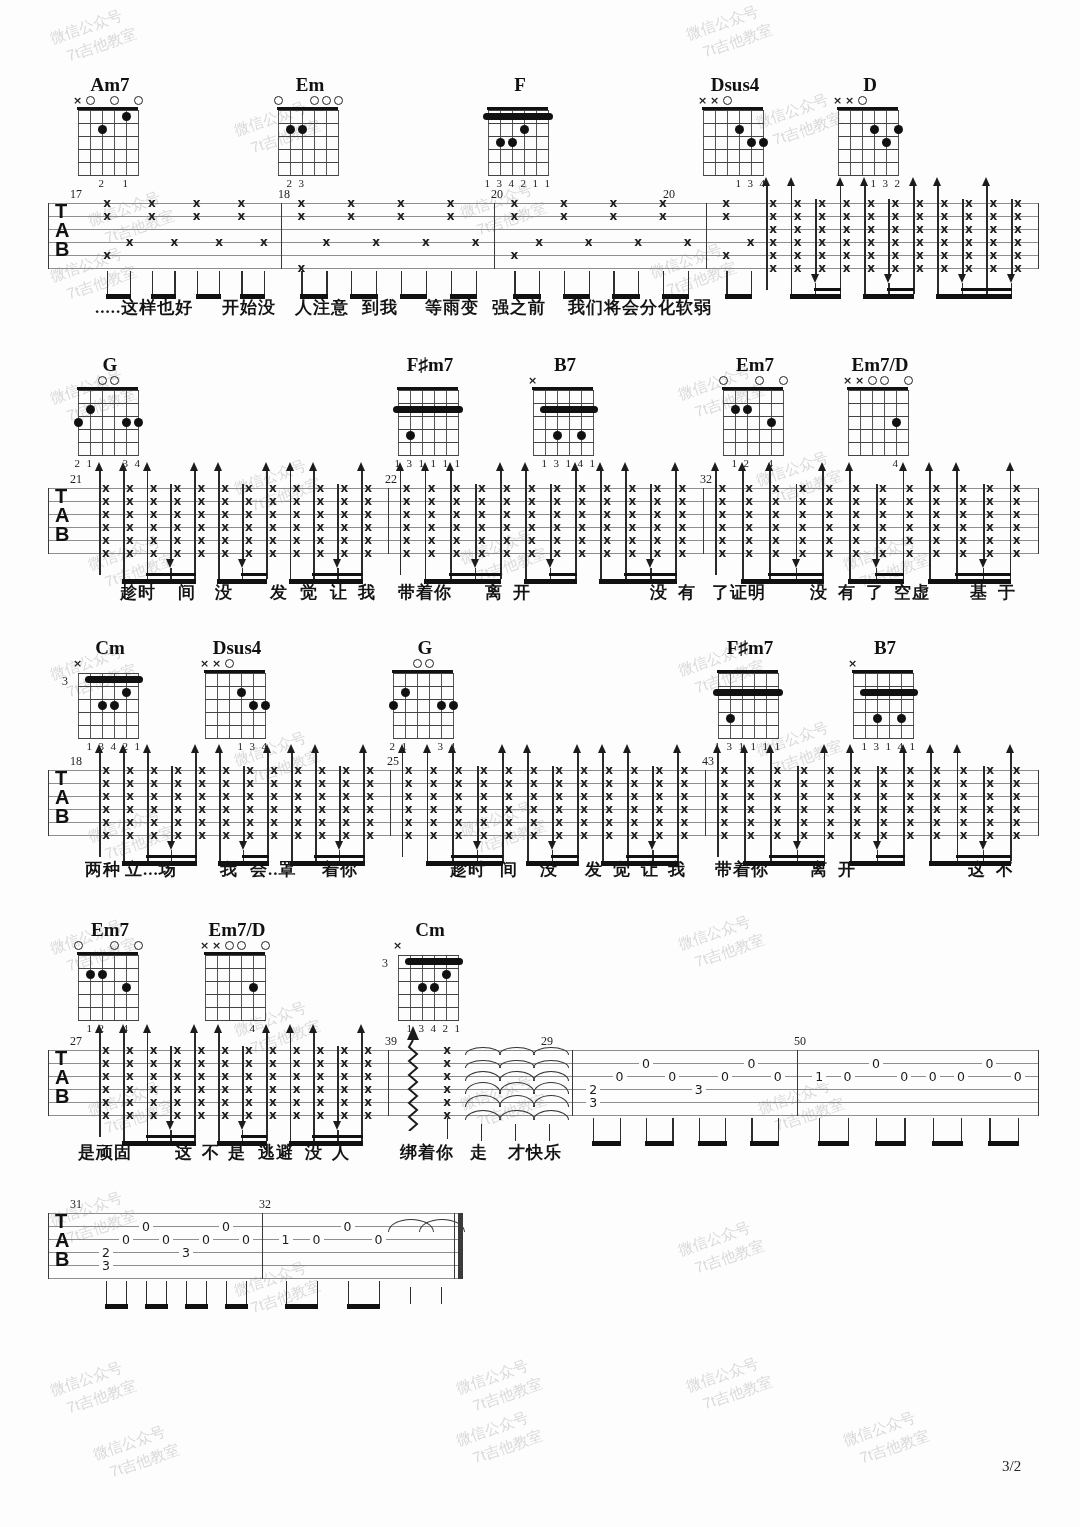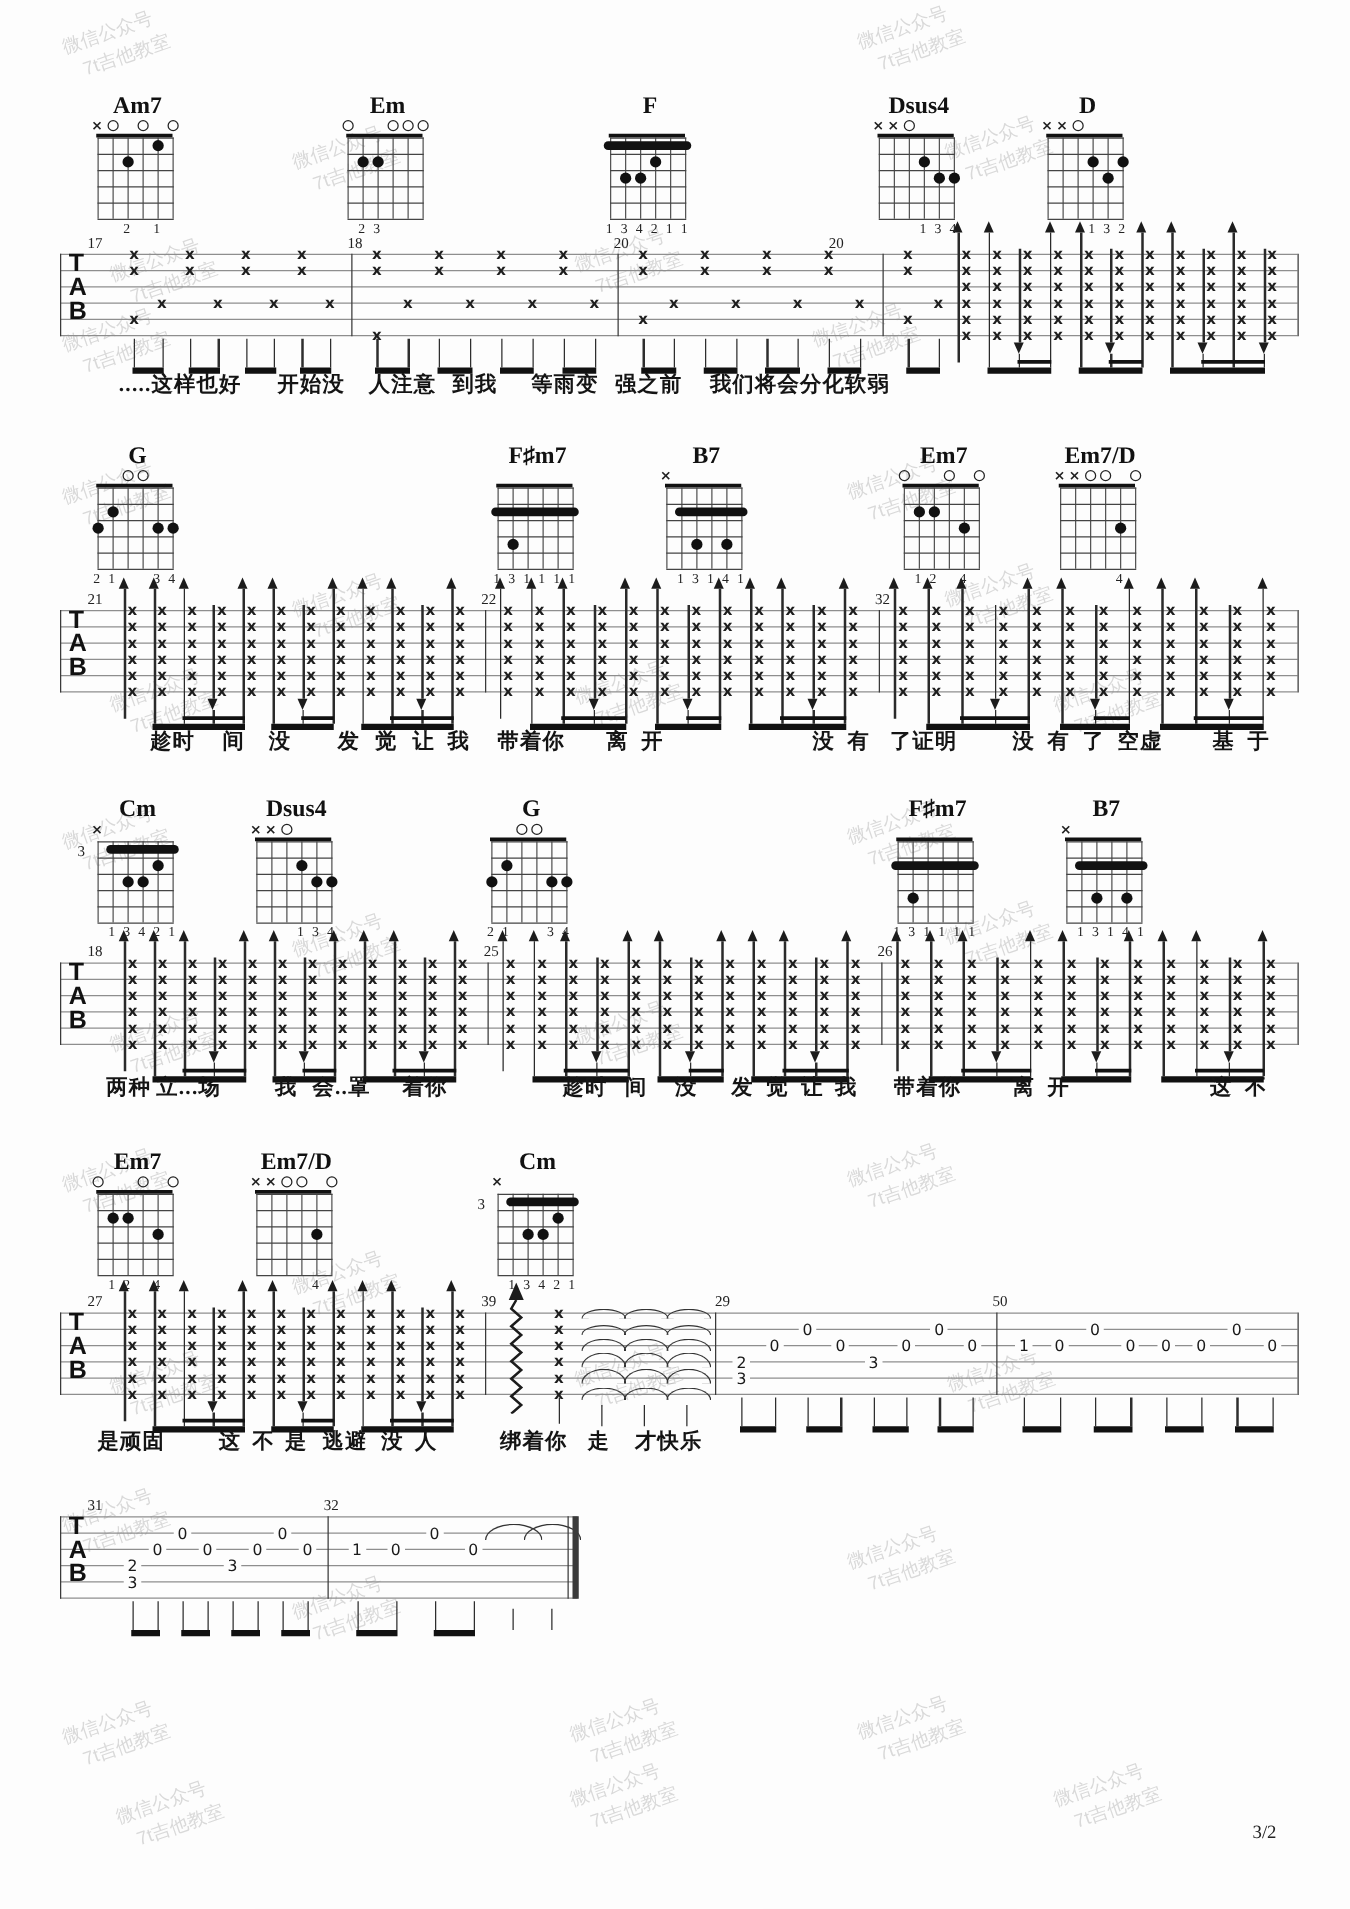--- a/index.html
+++ b/index.html
@@ -1014,21 +1014,21 @@
       <div class="abs hline" style="left: 48px; top: 835px; width: 990px;"></div>
       <div class="abs bar" style="left: 48px; top: 770px; height: 66px;"></div>
       <div class="abs bar" style="left: 390px; top: 770px; height: 66px;"></div>
       <div class="abs bar" style="left: 705px; top: 770px; height: 66px;"></div>
       <div class="abs bar" style="left: 1038px; top: 770px; height: 66px;"></div>
       <div class="abs tabclef z1" style="left: 55px; top: 768px;">T</div>
       <div class="abs tabclef z1" style="left: 55px; top: 787px;">A</div>
       <div class="abs tabclef z1" style="left: 55px; top: 806px;">B</div>
       <div class="abs mnum z1" style="left: 70px; top: 754px;">18</div>
       <div class="abs mnum z1" style="left: 387px; top: 754px;">25</div>
-      <div class="abs mnum z1" style="left: 702px; top: 754px;">26</div>
+      <div class="abs mnum z1" style="left: 702px; top: 754px;">43</div>
       <div class="abs xmark z1" style="left: 100.5px; top: 764px;">x</div>
       <div class="abs xmark z1" style="left: 100.5px; top: 777px;">x</div>
       <div class="abs xmark z1" style="left: 100.5px; top: 790px;">x</div>
       <div class="abs xmark z1" style="left: 100.5px; top: 803px;">x</div>
       <div class="abs xmark z1" style="left: 100.5px; top: 816px;">x</div>
       <div class="abs xmark z1" style="left: 100.5px; top: 829px;">x</div>
       <div class="abs shaft" style="left: 99px; top: 753px; height: 104px;"></div>
       <div class="abs ahead-up" style="left: 95px; top: 744px;"></div>
       <div class="abs xmark z1" style="left: 124.5px; top: 764px;">x</div>
       <div class="abs xmark z1" style="left: 124.5px; top: 777px;">x</div>
@@ -1437,21 +1437,21 @@
       <div class="abs bar" style="left: 48px; top: 1050px; height: 66px;"></div>
       <div class="abs bar" style="left: 388px; top: 1050px; height: 66px;"></div>
       <div class="abs bar" style="left: 572px; top: 1050px; height: 66px;"></div>
       <div class="abs bar" style="left: 797px; top: 1050px; height: 66px;"></div>
       <div class="abs bar" style="left: 1038px; top: 1050px; height: 66px;"></div>
       <div class="abs tabclef z1" style="left: 55px; top: 1048px;">T</div>
       <div class="abs tabclef z1" style="left: 55px; top: 1067px;">A</div>
       <div class="abs tabclef z1" style="left: 55px; top: 1086px;">B</div>
       <div class="abs mnum z1" style="left: 70px; top: 1034px;">27</div>
       <div class="abs mnum z1" style="left: 385px; top: 1034px;">39</div>
-      <div class="abs mnum z1" style="left: 572px; top: 1034px;">29</div>
+      <div class="abs mnum z1" style="left: 541px; top: 1034px;">29</div>
       <div class="abs mnum z1" style="left: 794px; top: 1034px;">50</div>
       <div class="abs xmark z1" style="left: 100.417px; top: 1044px;">x</div>
       <div class="abs xmark z1" style="left: 100.417px; top: 1057px;">x</div>
       <div class="abs xmark z1" style="left: 100.417px; top: 1070px;">x</div>
       <div class="abs xmark z1" style="left: 100.417px; top: 1083px;">x</div>
       <div class="abs xmark z1" style="left: 100.417px; top: 1096px;">x</div>
       <div class="abs xmark z1" style="left: 100.417px; top: 1109px;">x</div>
       <div class="abs shaft" style="left: 98.9167px; top: 1033px; height: 104px;"></div>
       <div class="abs ahead-up" style="left: 94.9167px; top: 1024px;"></div>
       <div class="abs xmark z1" style="left: 124.25px; top: 1044px;">x</div>

